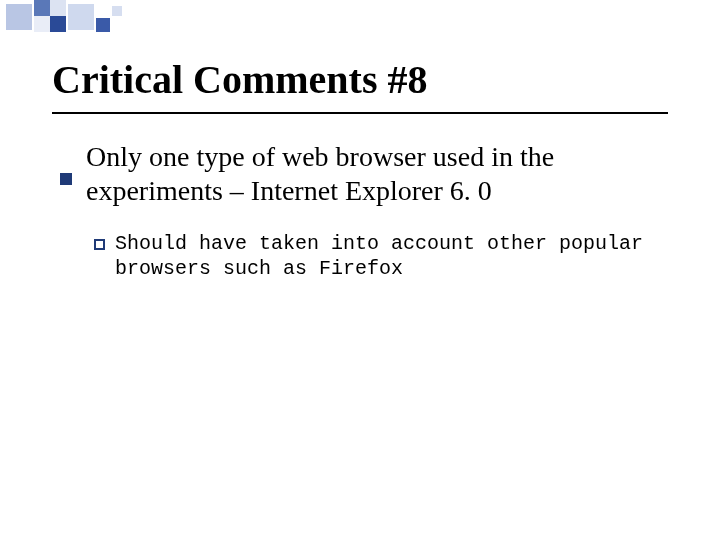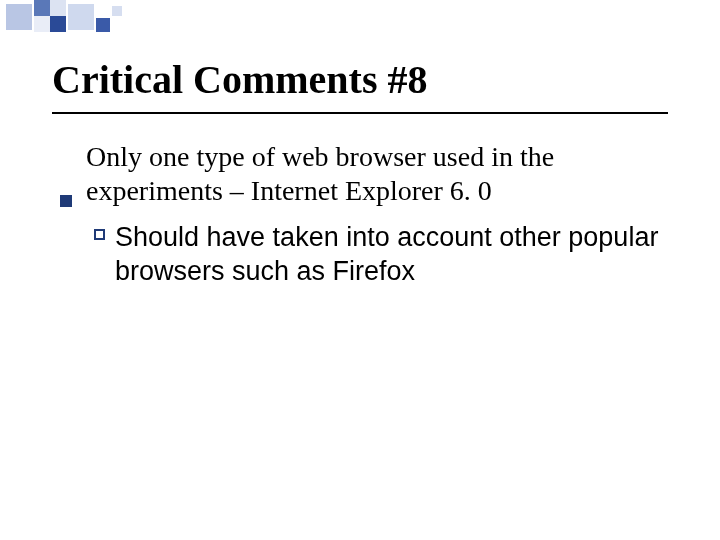--- a/index.html
+++ b/index.html
@@ -45,41 +45,41 @@
     border-top: 2px solid #000;
   }
   .body {
     position: absolute;
     left: 60px;
     top: 140px;
     width: 610px;
   }
   .lvl1 {
     display: flex;
-    align-items: flex-end;
+    align-items: center;
     font-size: 28px;
     line-height: 1.2;
-    margin-bottom: 14px;
+    margin-bottom: 24px;
   }
   .lvl1 .bullet {
     flex: 0 0 auto;
     width: 12px;
     height: 12px;
     background: #1f3a77;
     margin-top: 11px;
     margin-right: 14px;
   }
   .lvl1 .text {
     flex: 1 1 auto;
   }
   .lvl2 {
     display: flex;
     align-items: flex-start;
-    font-family: Liberation Sans, sans-serif;
-    font-size: 27px;
+    font-family: Liberation Mono, monospace;
+    font-size: 20px;
     line-height: 1.25;
     margin-left: 34px;
   }
   .lvl2 .bullet {
     flex: 0 0 auto;
     width: 11px;
     height: 11px;
     border: 2px solid #1f3a77;
     box-sizing: border-box;
     margin-top: 8px;

